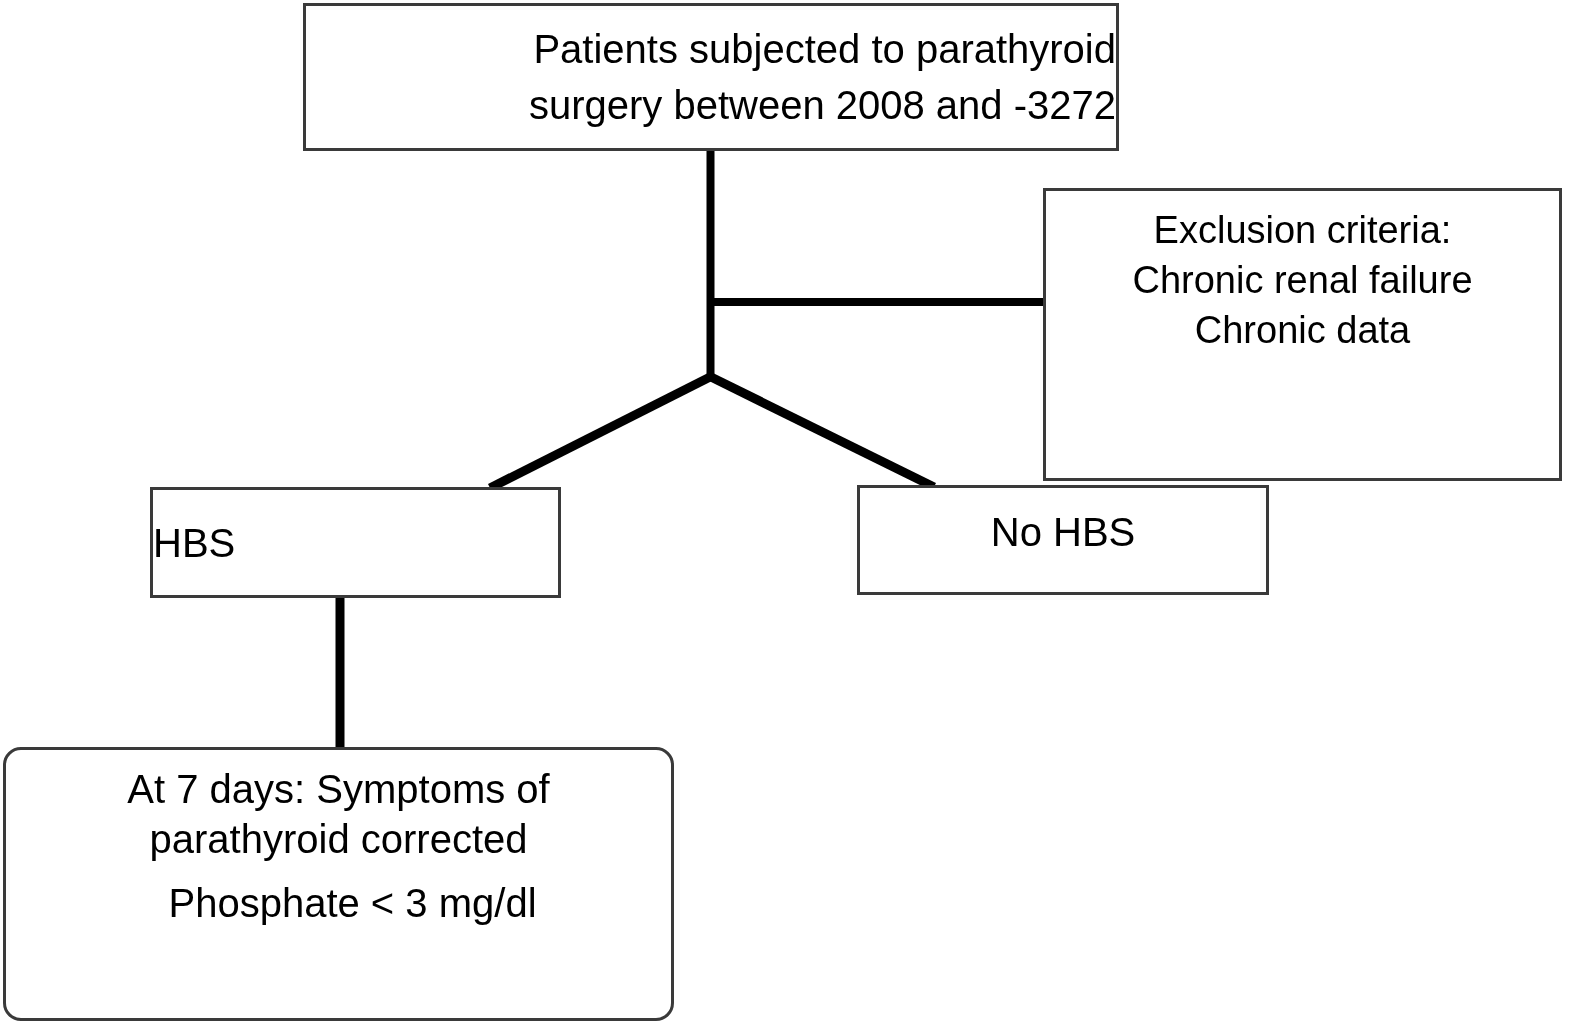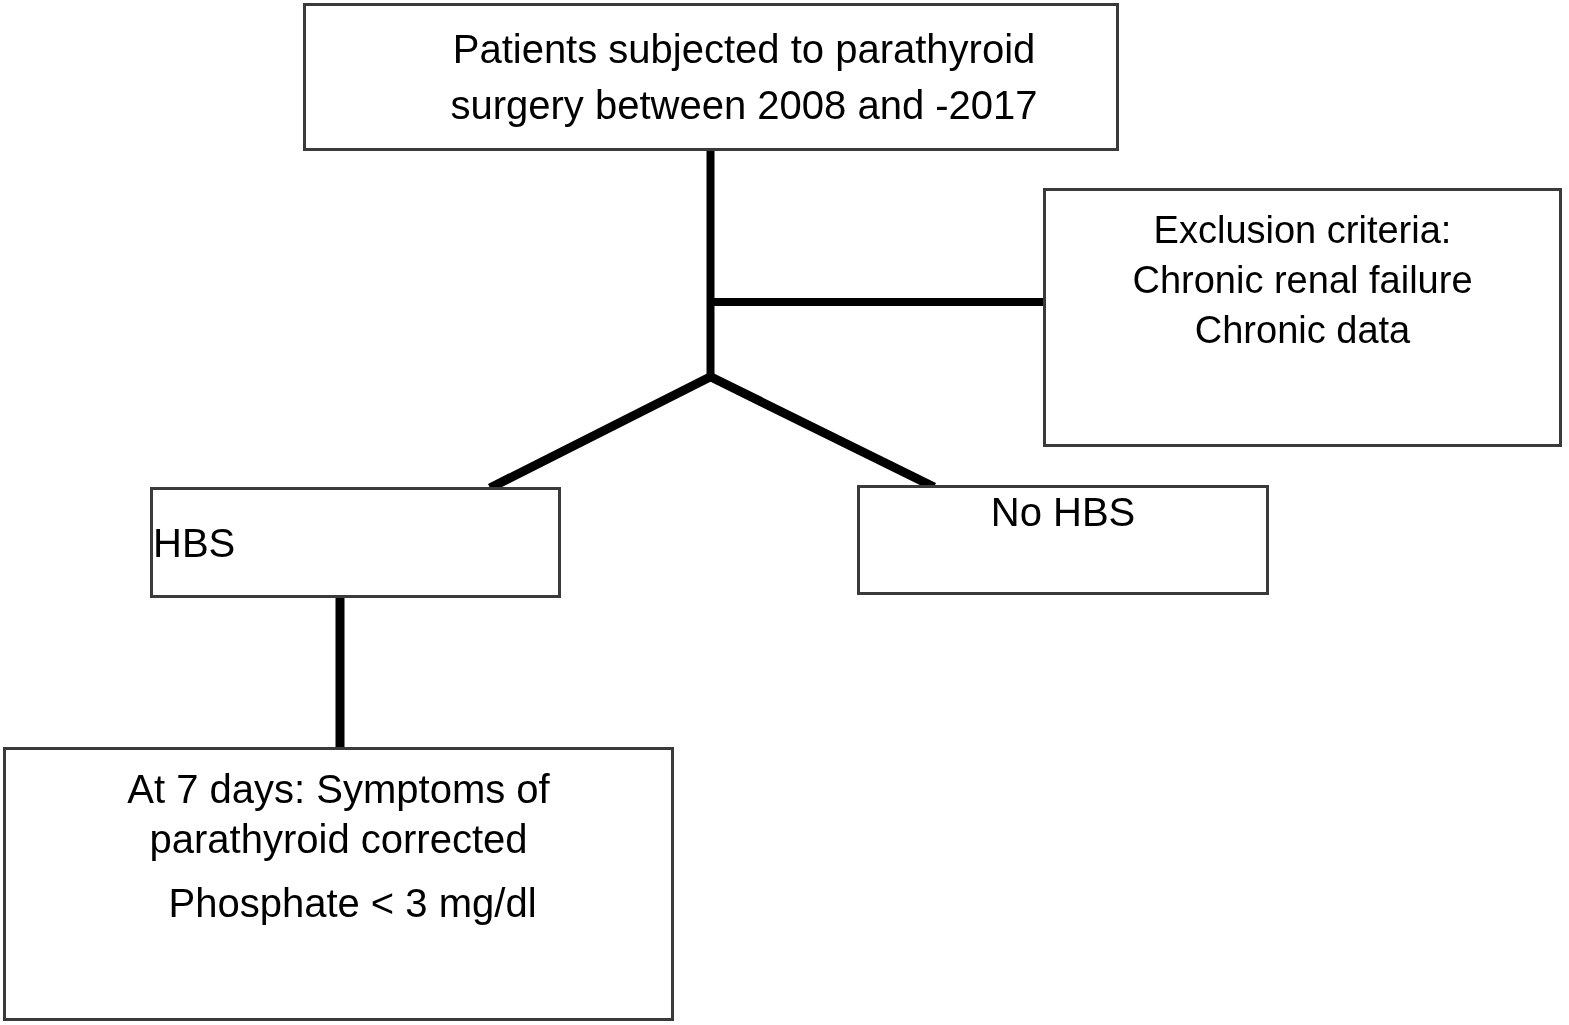--- a/index.html
+++ b/index.html
@@ -40,36 +40,36 @@
     white-space: nowrap;
     font-weight: 400;
   }
 
   
   #node-cohort {
     left: 303px;
     top: 3px;
     width: 816px;
     height: 148px;
-    align-items: center;
+    align-items: flex-end;
     padding-left: 66px;
     justify-content: center;
   }
   #node-cohort .line {
     font-size: 40px;
     line-height: 56px;
     text-align: left;
   }
 
   
   #node-exclusion {
     left: 1043px;
     top: 188px;
     width: 519px;
-    height: 259px;
+    height: 293px;
     align-items: center;
     justify-content: flex-start;
     padding-top: 14px;
   }
   #node-exclusion .line {
     font-size: 38px;
     line-height: 50px;
     text-align: center;
   }
 
@@ -89,37 +89,38 @@
   }
 
   
   #node-nohbs {
     left: 857px;
     top: 485px;
     width: 412px;
     height: 110px;
     align-items: center;
     justify-content: flex-start;
-    padding-top: 0;
+    padding-top: 20px;
   }
   #node-nohbs .line {
     font-size: 40px;
     line-height: 48px;
     text-align: center;
   }
 
   
   #node-outcome {
     left: 3px;
     top: 747px;
     width: 671px;
     height: 274px;
     align-items: center;
     justify-content: flex-start;
     padding-top: 14px;
+    border-radius: 18px;
   }
   #node-outcome .line {
     font-size: 40px;
     line-height: 50px;
     text-align: center;
   }
   #node-outcome .line.spaced {
     margin-top: 14px;
     margin-left: 28px;
   }
@@ -137,21 +138,21 @@
 
     <line x1="712" y1="376" x2="490" y2="488" stroke="#000000" stroke-width="9" stroke-linecap="butt"></line>
 
     <line x1="709" y1="376" x2="934" y2="487" stroke="#000000" stroke-width="9" stroke-linecap="butt"></line>
 
     <line x1="340" y1="595" x2="340" y2="750" stroke="#000000" stroke-width="9" stroke-linecap="butt"></line>
   </svg>
 
   <div class="node" id="node-cohort">
     <span class="line">Patients subjected to parathyroid</span>
-    <span class="line">surgery between 2008 and -2017</span>
+    <span class="line">surgery between 2008 and -3272</span>
   </div>
 
   <div class="node" id="node-exclusion">
     <span class="line">Exclusion criteria:</span>
     <span class="line">Chronic renal failure</span>
     <span class="line">Chronic data</span>
   </div>
 
   <div class="node" id="node-hbs">
     <span class="line">HBS</span>

